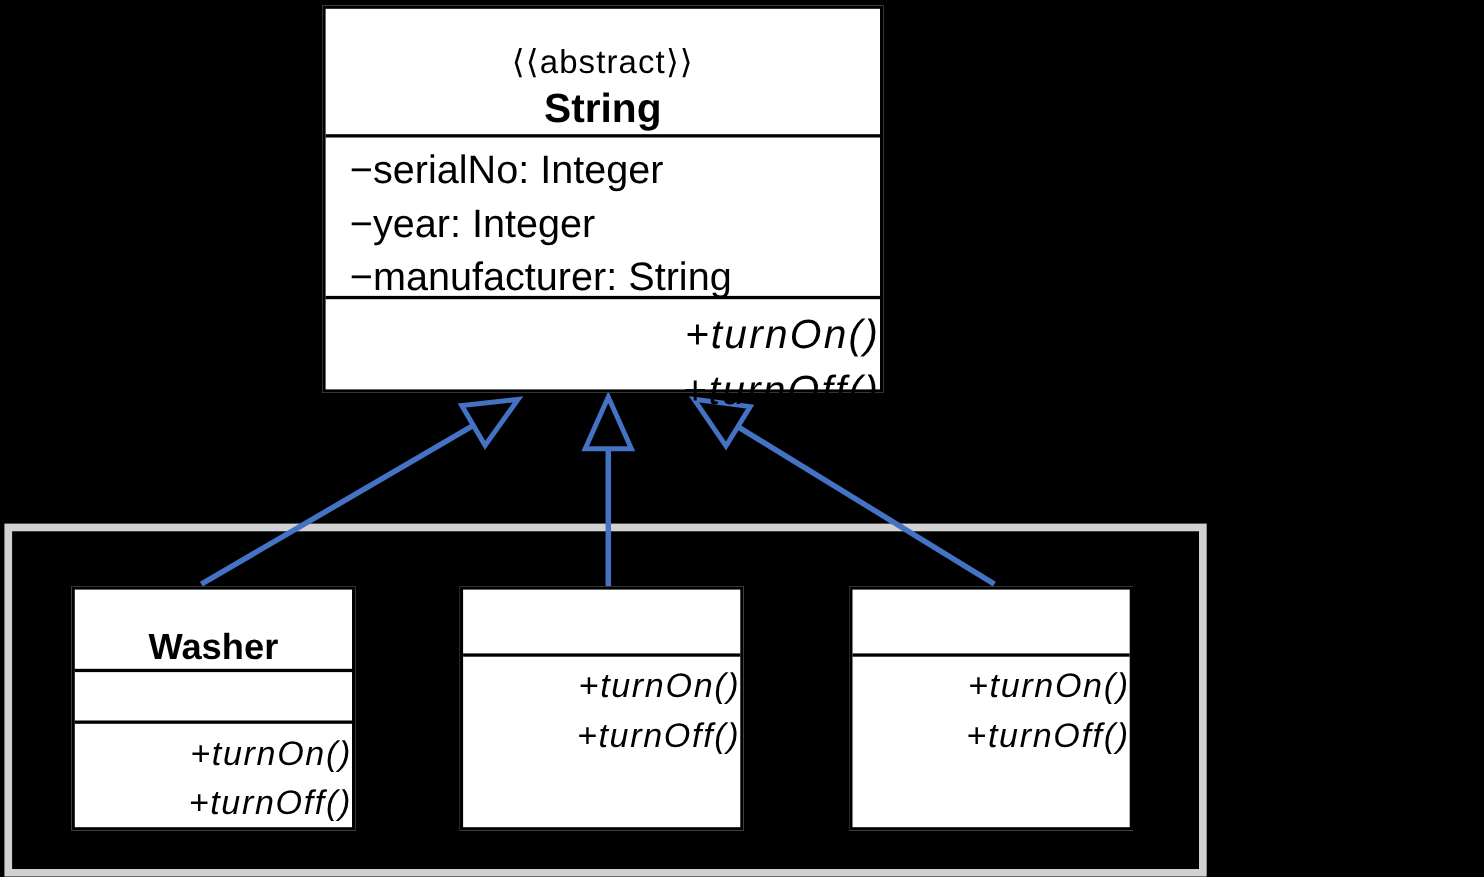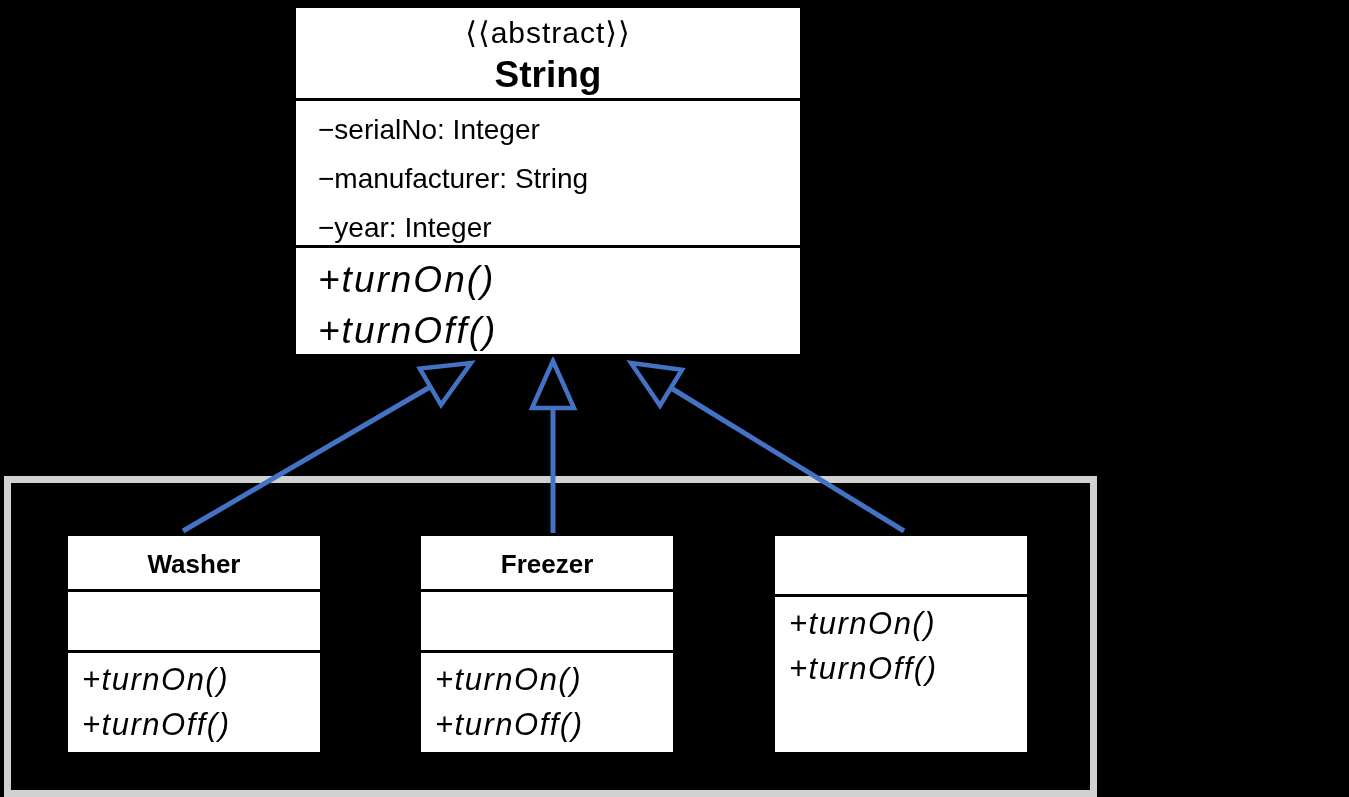--- a/index.html
+++ b/index.html
@@ -42,38 +42,38 @@
   
   .uml-class {
     position: absolute;
     background: var(--box-fill);
     border: 3px solid var(--box-border);
     z-index: 3;
     color: #000;
     display: flex;
     flex-direction: column;
   }
-  .uml-class .sec-title { border-bottom: 3px solid var(--box-border); text-align: center; }
+  .uml-class .sec-title { border-bottom: 3px solid var(--box-border); text-align: center; margin-top: 24px; }
   .uml-class .sec-attrs { border-bottom: 3px solid var(--box-border); }
-  .uml-class .sec-methods { flex: 1; }
+  .uml-class .sec-methods { flex: 1; text-align: right; }
 
   
   .course-box { left: 293px; top: 5px; width: 510px; height: 352px; }
   .course-box .sec-title { height: 95px; padding-top: 6px; }
   .course-box .stereotype { font-size: 30px; line-height: 38px; letter-spacing: 1px; }
   .course-box .cname { font-size: 37px; line-height: 46px; font-weight: bold; }
-  .course-box .sec-attrs { height: 147px; padding: 4px 0 0 22px; font-size: 28px; line-height: 49px; }
+  .course-box .sec-attrs { height: 147px; padding: 4px 0 0 22px; font-size: 36px; line-height: 49px; }
   .course-box .sec-methods { padding: 6px 0 0 22px; font-size: 37px; line-height: 51px; font-style: italic; letter-spacing: 2px; }
 
   
   .sub-box { top: 533px; width: 258px; height: 222px; }
   .sub-washer { left: 65px; }
   .sub-freezer { left: 418px; }
   .sub-dishwasher { left: 772px; }
-  .sub-box .sec-title { height: 56px; padding-top: 8px; font-size: 26px; font-weight: bold; line-height: 40px; }
+  .sub-box .sec-title { height: 56px; padding-top: 8px; font-size: 33px; font-weight: bold; line-height: 40px; }
   .sub-box .sec-attrs { height: 61px; }
   .sub-box .sec-methods { padding: 4px 0 0 14px; font-size: 31px; line-height: 45px; font-style: italic; letter-spacing: 1.5px; }
 </style>
 </head>
 <body>
 
 <div class="stage">
 
   <div class="subsystem-frame"></div>
 
@@ -92,40 +92,39 @@
     </g>
   </svg>
 
   <div class="uml-class course-box">
     <div class="sec-title">
       <div class="stereotype">⟨⟨abstract⟩⟩</div>
       <div class="cname">String</div>
     </div>
     <div class="sec-attrs">
       <div>−serialNo: Integer</div>
+      <div>−year: Integer</div>
       <div>−manufacturer: String</div>
-      <div>−year: Integer</div>
     </div>
     <div class="sec-methods">
       <div>+turnOn()</div>
       <div>+turnOff()</div>
     </div>
   </div>
 
   <div class="uml-class sub-box sub-washer">
     <div class="sec-title">Washer</div>
     <div class="sec-attrs"></div>
     <div class="sec-methods">
       <div>+turnOn()</div>
       <div>+turnOff()</div>
     </div>
   </div>
 
   <div class="uml-class sub-box sub-freezer">
-    <div class="sec-title">Freezer</div>
     <div class="sec-attrs"></div>
     <div class="sec-methods">
       <div>+turnOn()</div>
       <div>+turnOff()</div>
     </div>
   </div>
 
   <div class="uml-class sub-box sub-dishwasher">
     <div class="sec-attrs"></div>
     <div class="sec-methods">

